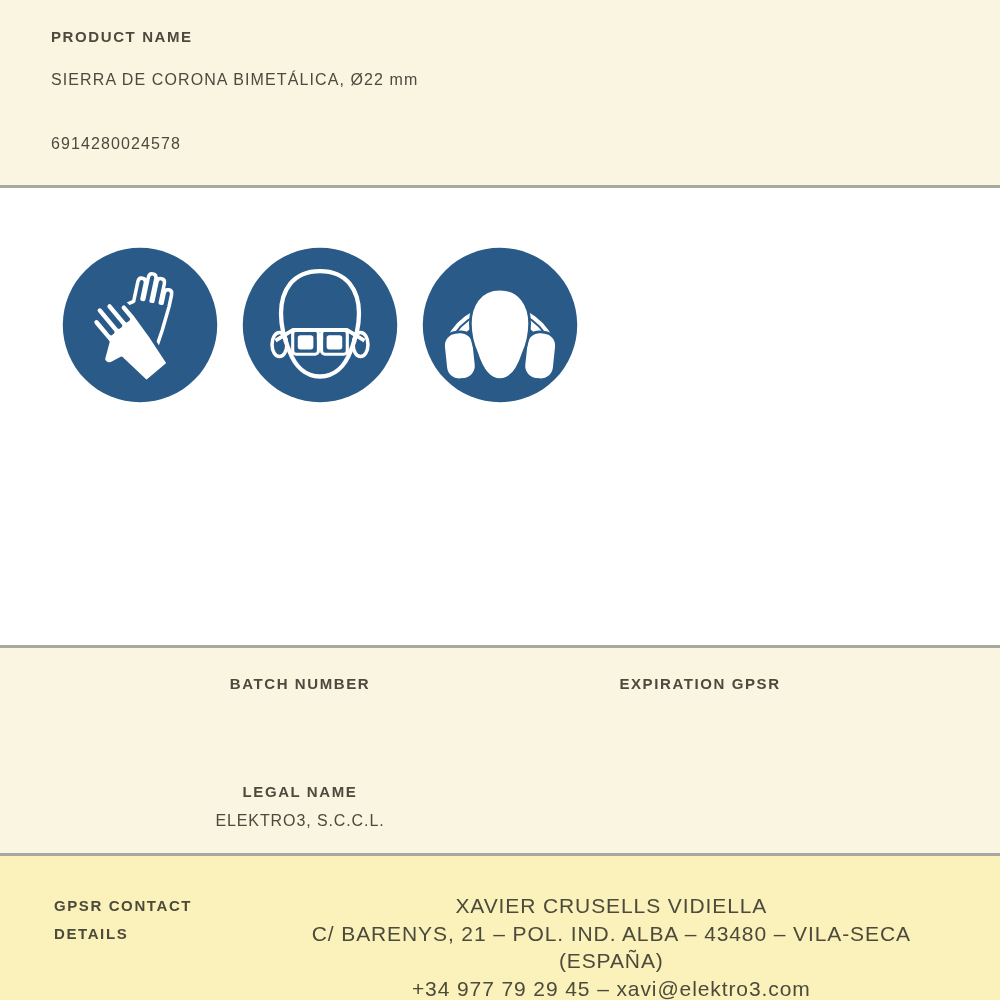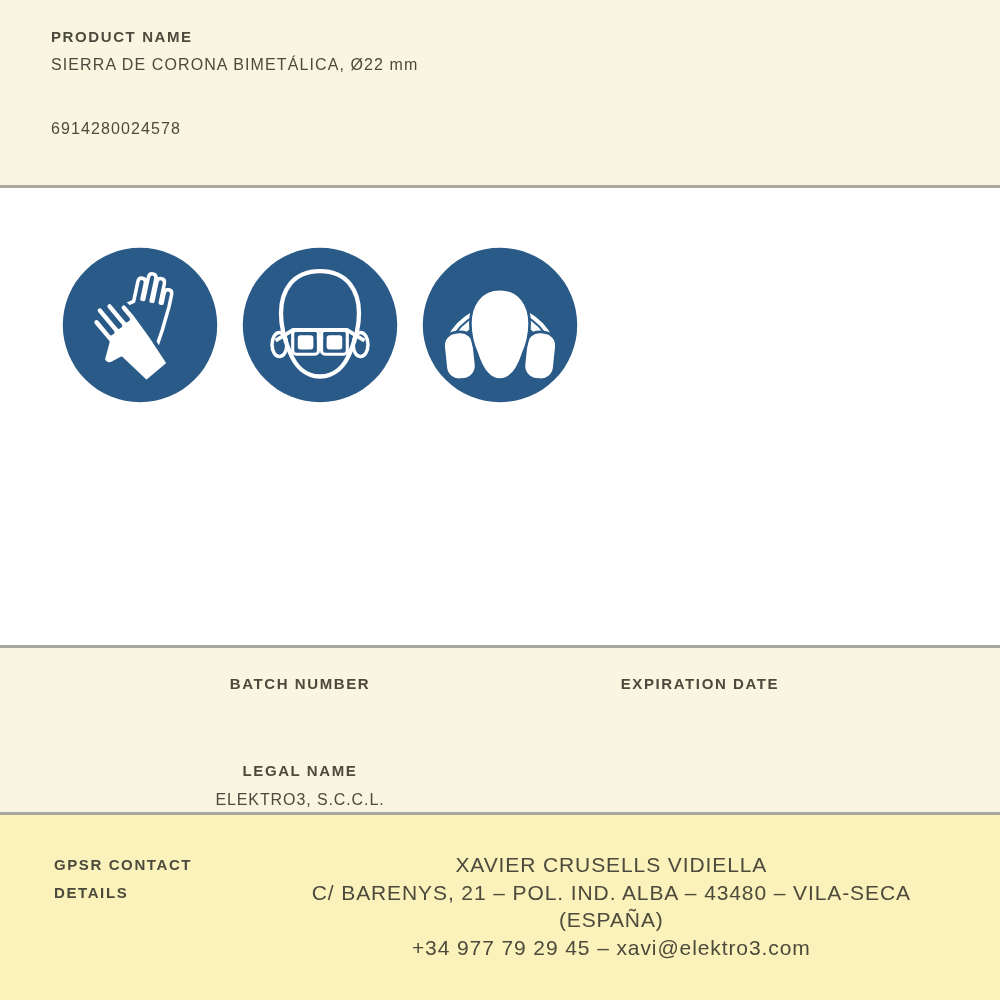--- a/index.html
+++ b/index.html
@@ -5,30 +5,30 @@
   * { margin: 0; padding: 0; box-sizing: border-box; }
   html, body { width: 1000px; background: #ffffff; }
   body { font-family: "Liberation Sans", sans-serif; color: #4b4a3c; }
   .page { width: 1000px; height: 1000px; display: flex; flex-direction: column; overflow: hidden; }
 
   .divider { height: 3px; width: 100%; background: #a9a8a0; flex: 0 0 auto; }
 
   
   .sec-top { height: 185px; background: #faf5e1; padding: 27px 51px 0 51px; flex: 0 0 auto; }
   .field-label { font-size: 15px; font-weight: bold; letter-spacing: 1.6px; line-height: 20px; }
-  .field-value { font-size: 16px; letter-spacing: 1.1px; line-height: 22px; margin-top: 7px; }
+  .field-value { font-size: 16px; letter-spacing: 1.1px; line-height: 22px; margin-top: 22px; }
   .group-gap { margin-bottom: 42px; }
 
   
   .sec-icons { height: 457px; background: #ffffff; padding: 59px 0 0 62px; display: flex; gap: 24px; flex: 0 0 auto; }
   .safety-icon { width: 156px; height: 156px; flex: 0 0 auto; }
   .safety-icon svg { width: 156px; height: 156px; display: block; }
 
   
-  .sec-details { height: 164px; background: #faf5e1; padding: 26px 100px 0 100px; flex: 0 0 auto;
+  .sec-details { height: 205px; background: #faf5e1; padding: 26px 100px 0 100px; flex: 0 0 auto;
                  display: grid; grid-template-columns: 1fr 1fr; row-gap: 36px; justify-items: center; }
   .detail-cell { text-align: center; }
   .detail-cell .field-value { min-height: 22px; margin-top: 8px; letter-spacing: 0.9px; text-align: right; }
 
   
   .sec-footer { height: 154px; background: #fbf1ba; padding: 36px 51px 0 54px; flex: 1 0 auto;
                 display: flex; justify-content: space-between; align-items: flex-start; gap: 12px; }
   .gpsr-label { font-size: 15px; font-weight: bold; letter-spacing: 1.6px; line-height: 28px; }
   .gpsr-contact { text-align: center; font-size: 21px; letter-spacing: 0.9px; line-height: 27.5px; }
 </style>
@@ -104,21 +104,21 @@
   </section>
 
   <div class="divider"></div>
 
   <section class="sec-details">
     <div class="detail-cell">
       <div class="field-label">BATCH NUMBER</div>
       <div class="field-value"></div>
     </div>
     <div class="detail-cell">
-      <div class="field-label">EXPIRATION DATE</div>
+      <div class="field-label">EXPIRATION GPSR</div>
       <div class="field-value"></div>
     </div>
     <div class="detail-cell">
       <div class="field-label">LEGAL NAME</div>
       <div class="field-value">ELEKTRO3, S.C.C.L.</div>
     </div>
   </section>
 
   <div class="divider"></div>
 

